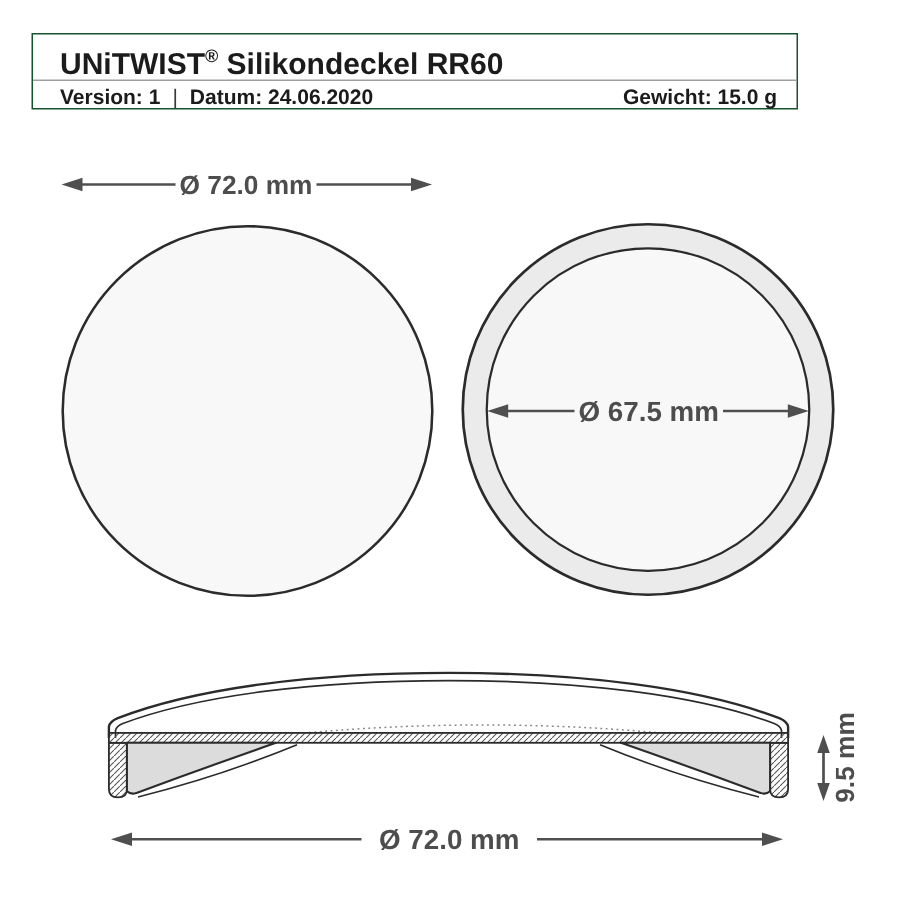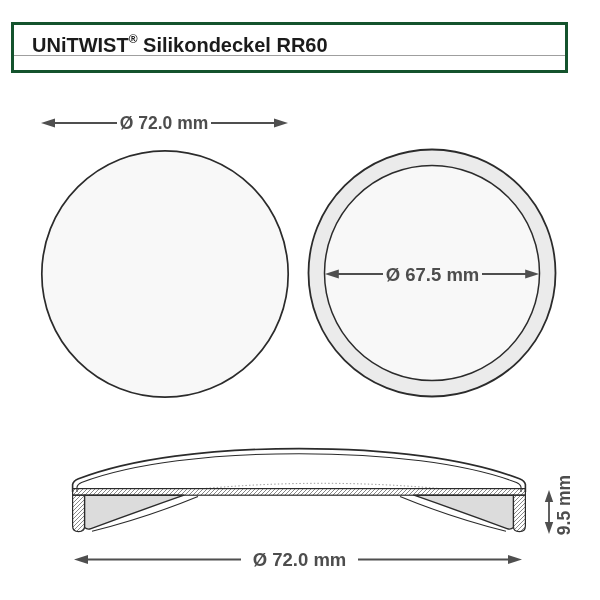--- a/index.html
+++ b/index.html
@@ -7,23 +7,23 @@
     width: 600px; height: 600px;
     background: #ffffff;
     font-family: "Liberation Sans", sans-serif;
     position: relative;
     overflow: hidden;
   }
   .page { position: absolute; inset: 0; }
 
   
   .header-box {
-    position: absolute; left: 11px; top: 22px;
-    width: 557px; height: 51px;
-    border: 3px solid #14532d;
+    position: absolute; left: 21px; top: 22px;
+    width: 511px; height: 51px;
+    border: 1px solid #14532d;
     box-sizing: border-box;
     background: #ffffff;
   }
   .title-row {
     height: 30px; line-height: 31px;
     border-bottom: 1px solid #9f9f9f;
     padding-left: 18px;
     font-size: 20px; font-weight: bold; color: #1b1b1b;
     white-space: nowrap;
   }
@@ -48,20 +48,24 @@
   .dim-text-lg { font-size: 18.5px; }
   .outline { stroke: #2b2b2b; fill: none; }
 </style>
 </head>
 <body>
 
 <div class="page">
 
   <div class="header-box">
     <div class="title-row"><span>UNiTWIST</span><sup class="reg">®</sup> <span>Silikondeckel RR60</span></div>
+    <div class="info-row">
+      <div><span>Version: 1</span><span class="sep">|</span><span>Datum: 24.06.2020</span></div>
+      <div>Gewicht: 15.0 g</div>
+    </div>
   </div>
 
   <svg class="drawing" width="600" height="600" viewBox="0 0 600 600">
     <defs>
       <pattern id="hatch" width="4" height="4" patternUnits="userSpaceOnUse">
         <path d="M0,4 L4,0" stroke="#555555" stroke-width="0.7"></path>
       </pattern>
     </defs>
 
     <g>

